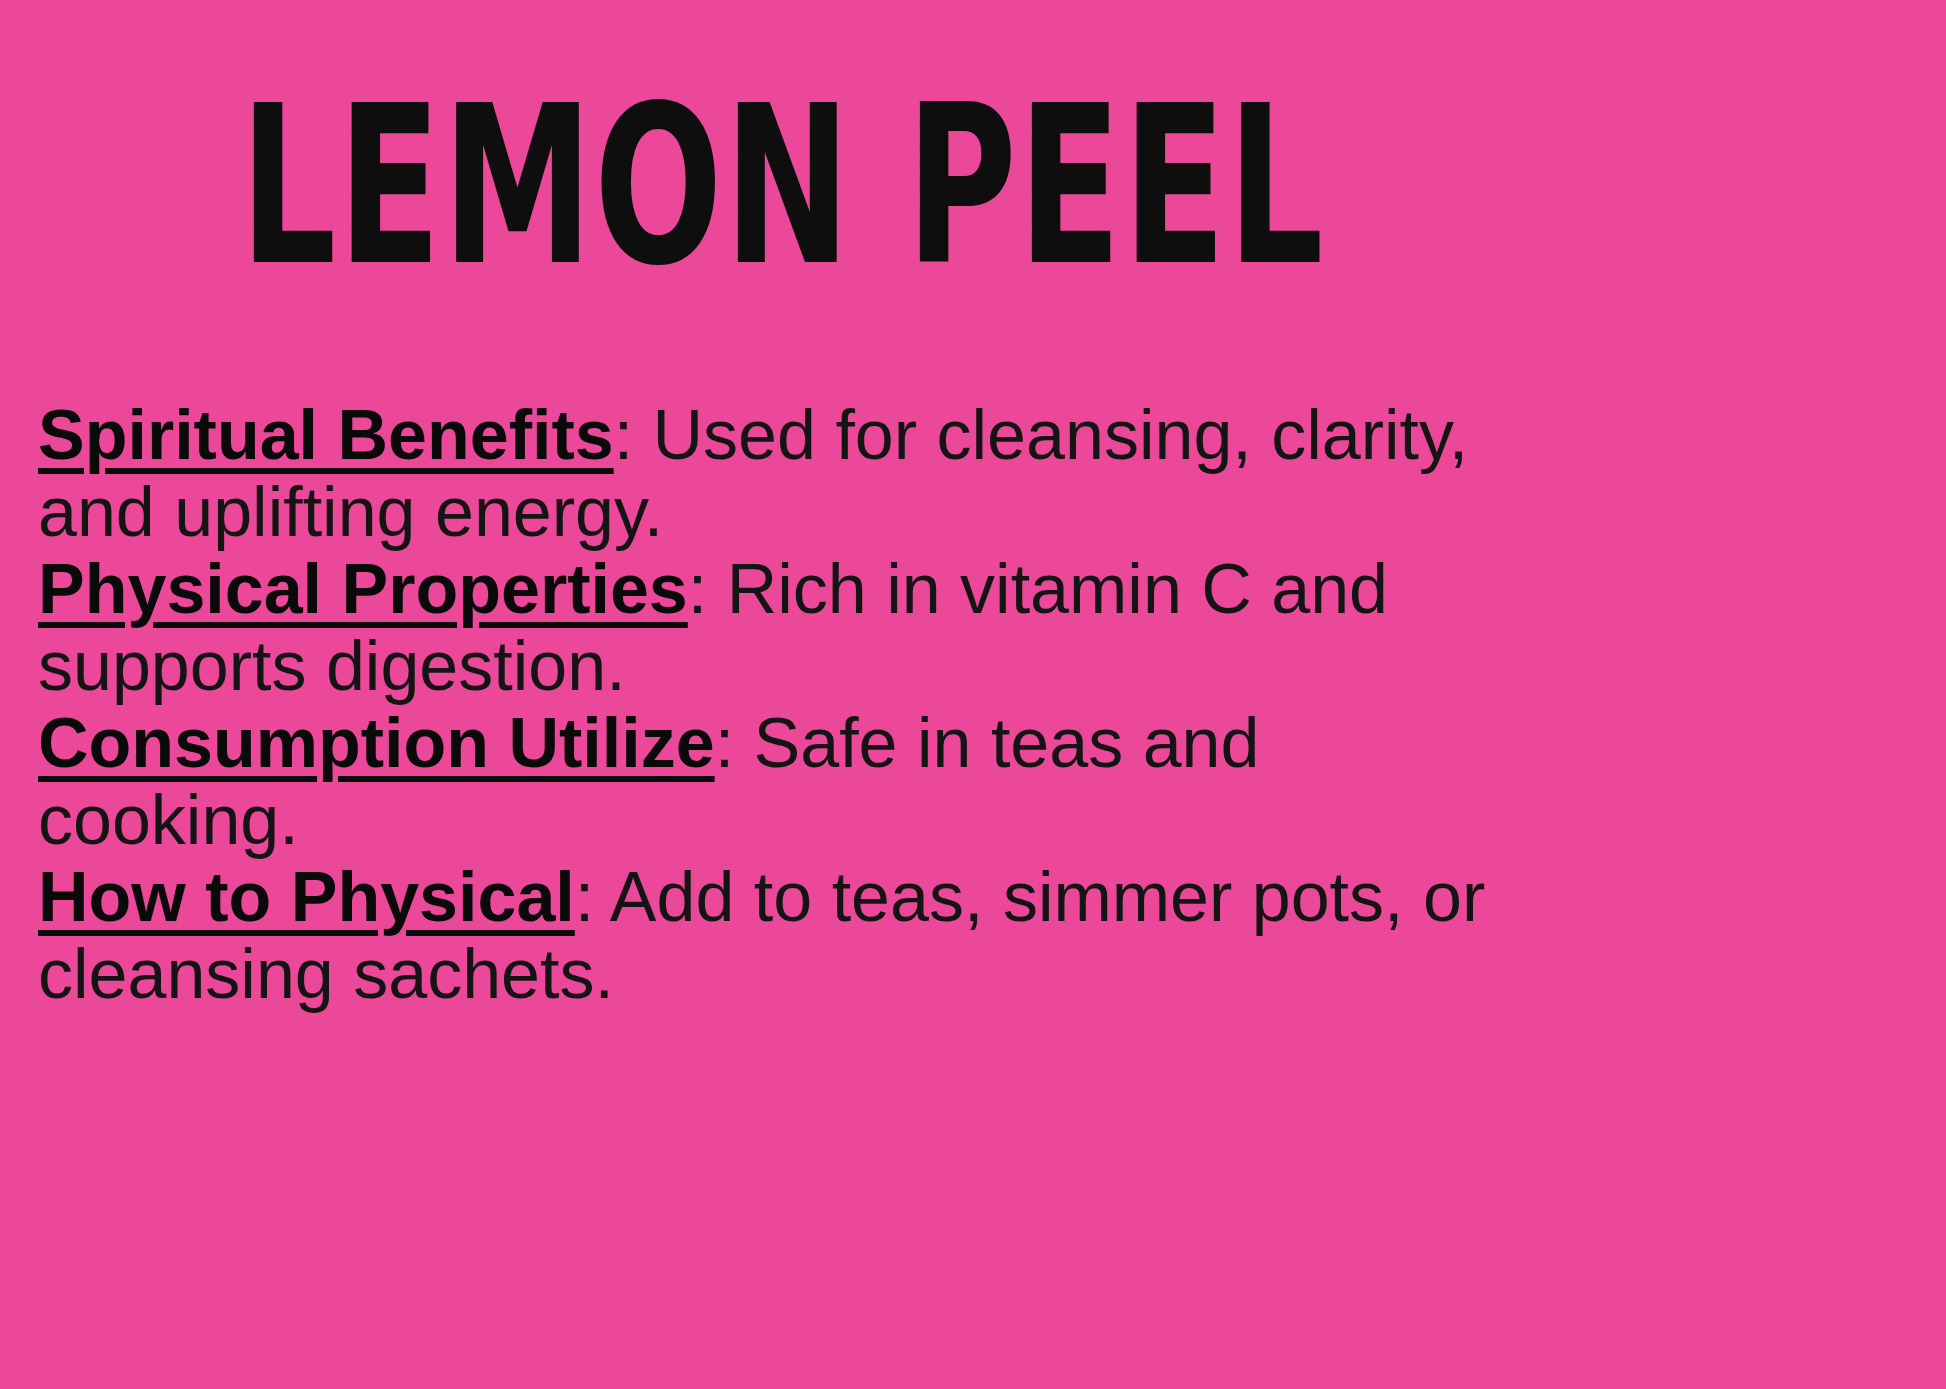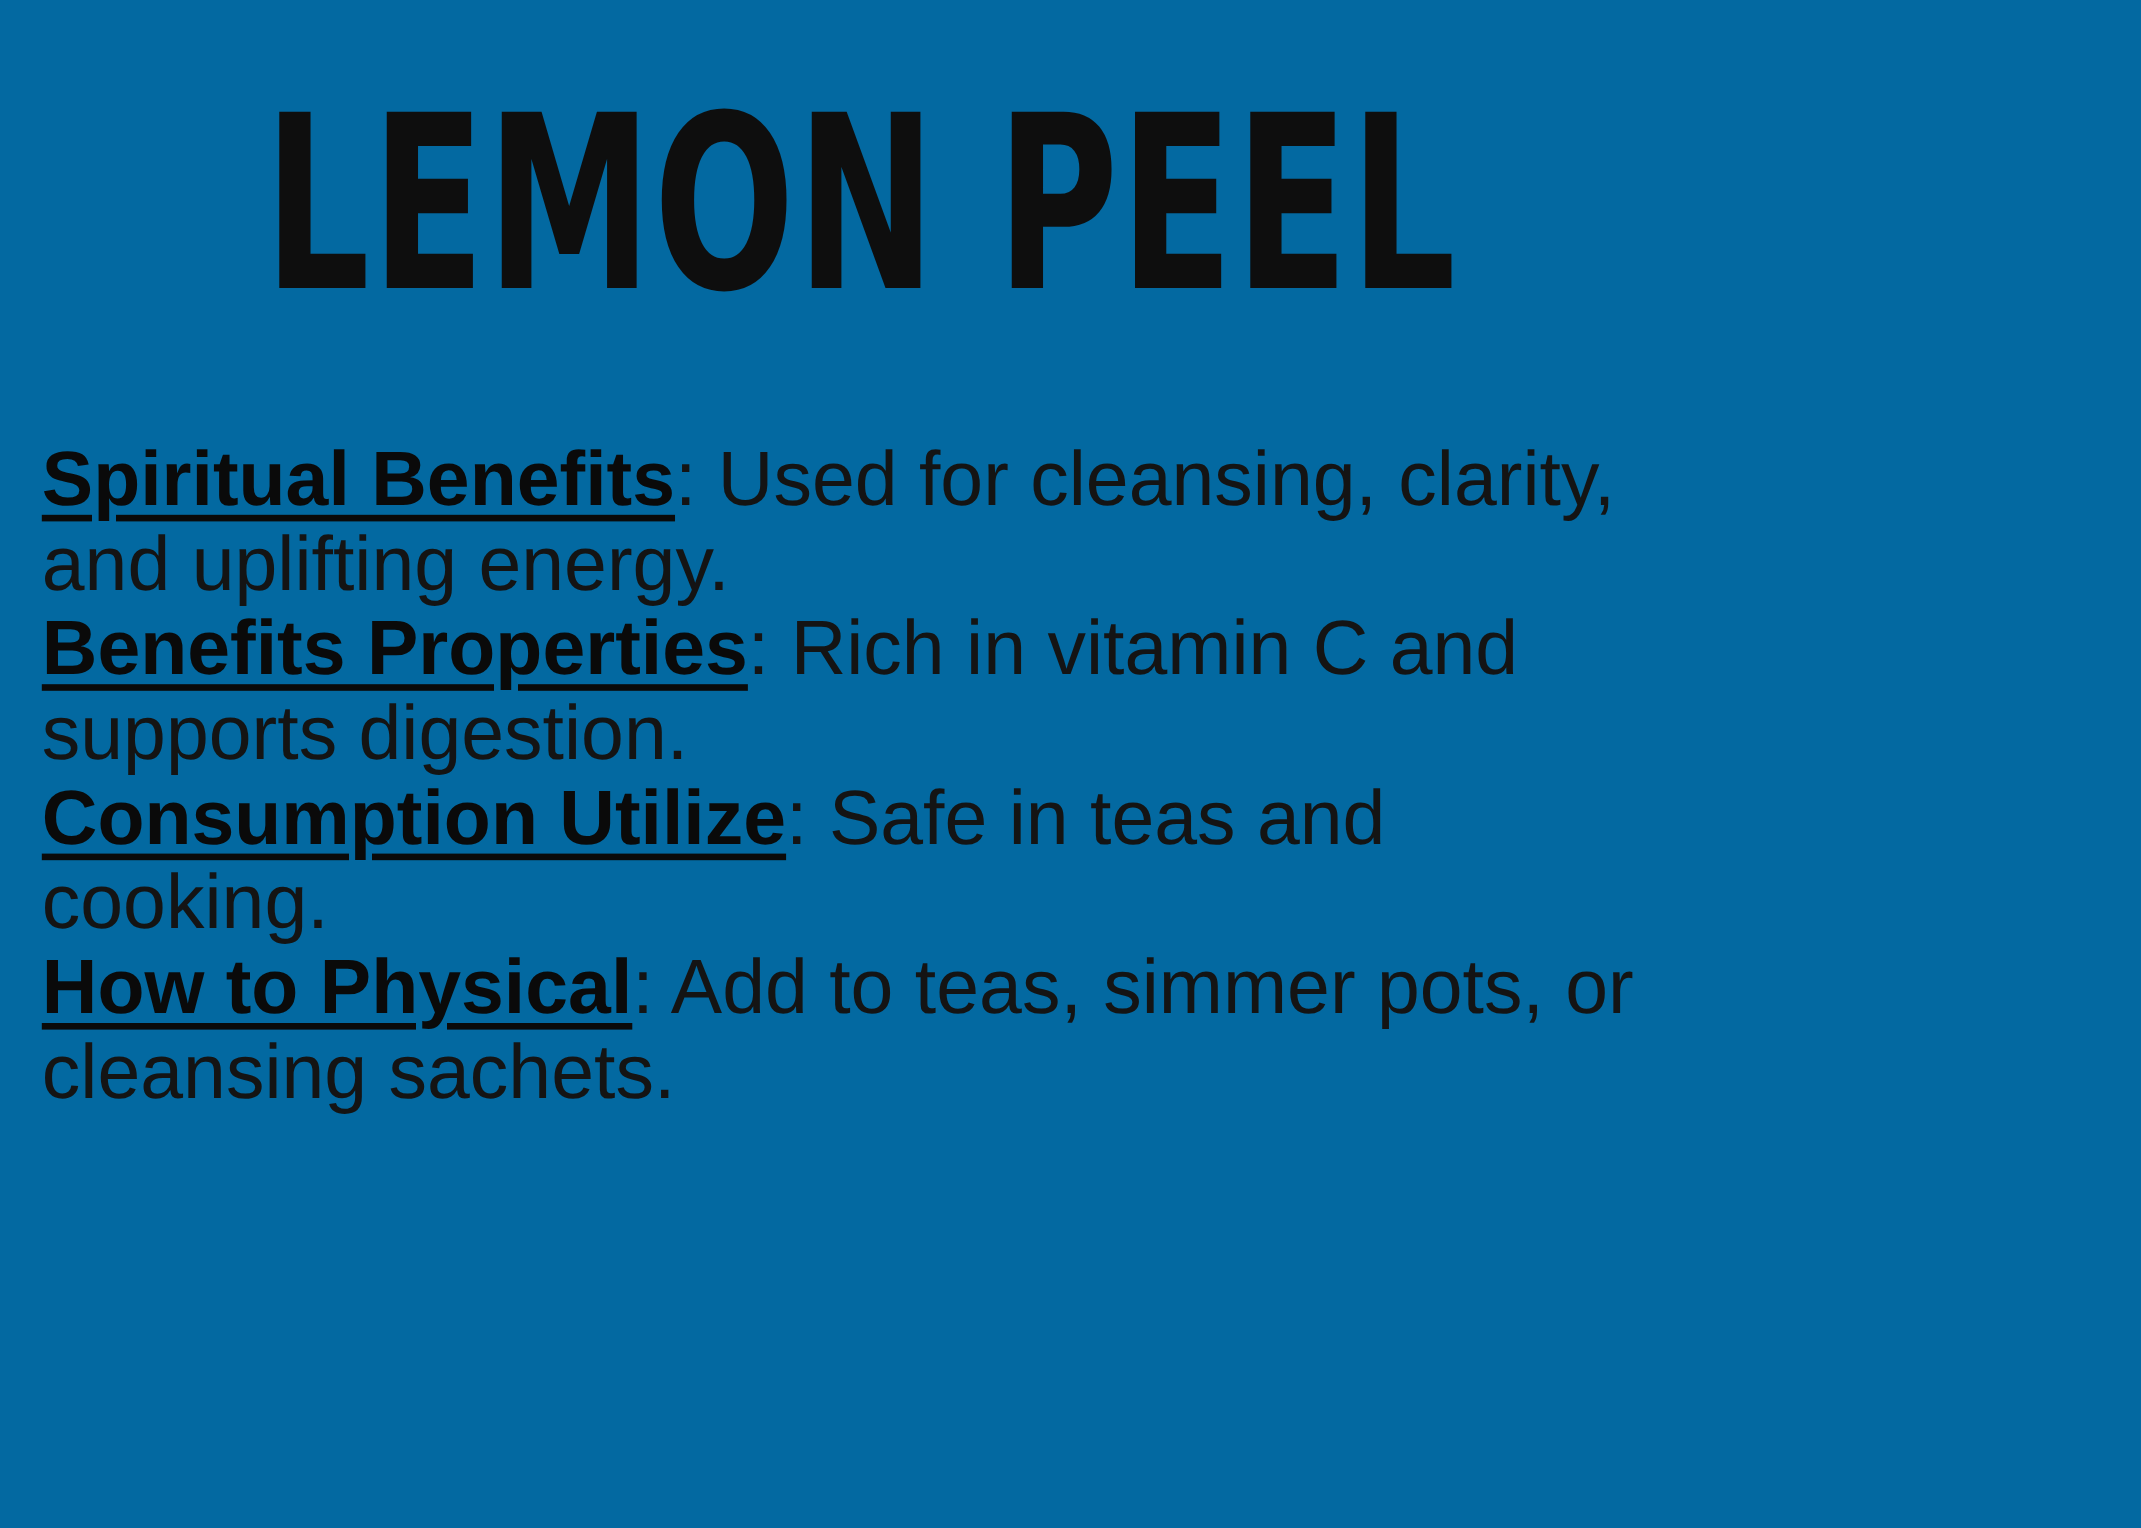--- a/index.html
+++ b/index.html
@@ -11,21 +11,21 @@
       width: 1946px;
       height: 1389px;
       overflow: hidden;
       font-family: "Liberation Sans", sans-serif;
       color: #0d0d0d;
       position: relative;
     }
     .card {
       width: 1946px;
       height: 1389px;
-      background: #0369a1;
+      background: #ec4899;
       position: relative;
     }
     .title-svg {
       display: block;
       position: absolute;
       top: 0;
       left: 0;
     }
     .title-svg text {
       font-family: "DejaVu Sans", "Liberation Sans", sans-serif;
@@ -67,21 +67,21 @@
     <text x="240" y="262" font-size="220" textLength="1085" lengthAdjust="spacingAndGlyphs">LEMON PEEL</text>
   </svg>
 
   <div class="body-text">
 
     <p class="entry">
       <span class="label">Spiritual Benefits</span><span class="sep">: </span><span class="desc">Used for cleansing, clarity, and uplifting energy.</span>
     </p>
 
     <p class="entry">
-      <span class="label">Benefits Properties</span><span class="sep">: </span><span class="desc">Rich in vitamin C and supports digestion.</span>
+      <span class="label">Physical Properties</span><span class="sep">: </span><span class="desc">Rich in vitamin C and supports digestion.</span>
     </p>
 
     <p class="entry">
       <span class="label">Consumption Utilize</span><span class="sep">: </span><span class="desc">Safe in teas and cooking.</span>
     </p>
 
     <p class="entry">
       <span class="label">How to Physical</span><span class="sep">: </span><span class="desc">Add to teas, simmer pots, or cleansing sachets.</span>
     </p>
 

